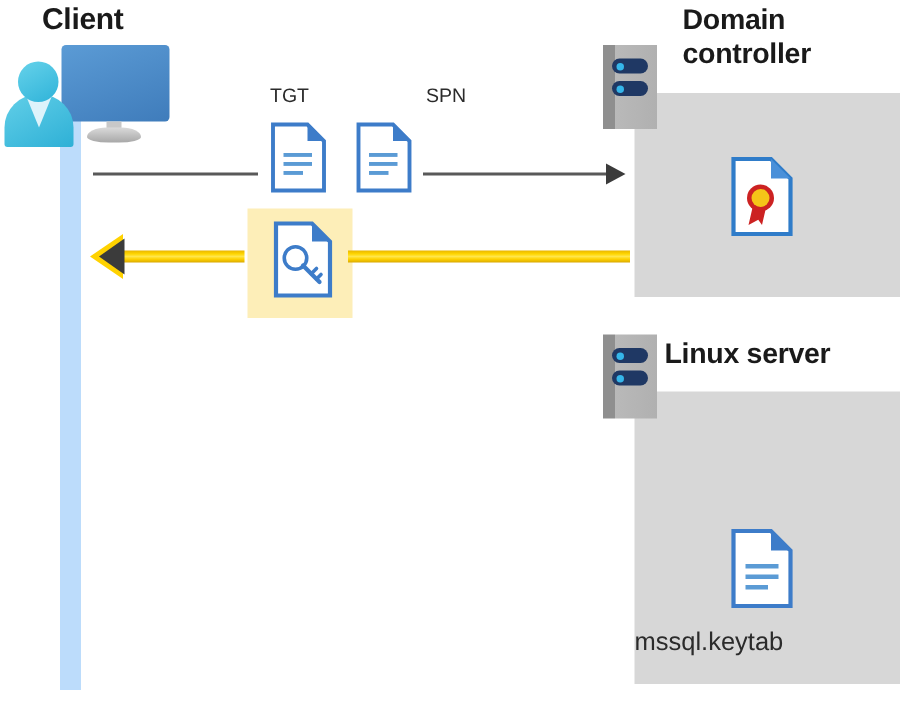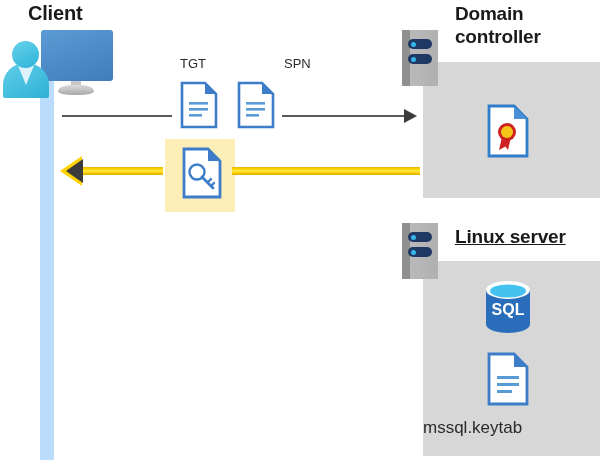--- a/index.html
+++ b/index.html
@@ -29,25 +29,24 @@
     left: 28px; top: 2px;
     font-size: 20px;
   }
   #dc-title {
     left: 455px; top: 2px;
     font-size: 19px;
     line-height: 23px;
     width: 140px;
   }
   #linux-title {
-    left: 455px; top: 225px;
+    left: 443px; top: 225px;
     font-size: 19px;
     line-height: 23px;
     width: 145px;
-    text-decoration: underline;
   }
 
   
   .gray-panel {
     background: #d7d7d7;
   }
   #dc-panel  { left: 423px; top: 62px;  width: 177px; height: 136px; }
   #linux-panel { left: 423px; top: 261px; width: 177px; height: 195px; }
 
   
@@ -291,28 +290,20 @@
   <div class="doc" id="cert-doc">
     <svg width="42" height="54" viewBox="0 0 42 54">
       <path d="M2 2 H27 L40 15 V52 H2 Z" fill="#ffffff" stroke="#2f7cc9" stroke-width="2.8"></path>
       <path d="M27 2 L40 15 H27 Z" fill="#4a90d9"></path>
       <path d="M15 33 L12 46 L18.5 42.5 L21 46 L24 33 Z" fill="#cc2222"></path>
       <circle cx="20" cy="28" r="9" fill="#cc2222"></circle>
       <circle cx="20" cy="28" r="6" fill="#f5c518"></circle>
     </svg>
   </div>
 
-  <div class="abs" id="sql-icon">
-    <svg width="52" height="56" viewBox="0 0 52 56">
-      <path d="M4 11 V45 C4 50.5 14 54 26 54 C38 54 48 50.5 48 45 V11 Z" fill="#2a6ebb"></path>
-      <ellipse cx="26" cy="11" rx="22" ry="9" fill="#ffffff"></ellipse>
-      <ellipse cx="26" cy="12" rx="18" ry="6.6" fill="#45c2ef"></ellipse>
-      <text x="26" y="36" font-family="'Liberation Sans', sans-serif" font-size="16" font-weight="bold" fill="#ffffff" text-anchor="middle">SQL</text>
-    </svg>
-  </div>
 
   <div class="doc" id="keytab-doc">
     <svg width="42" height="54" viewBox="0 0 42 54">
       <path d="M2 2 H27 L40 15 V52 H2 Z" fill="#ffffff" stroke="#3d7cc9" stroke-width="2.8"></path>
       <path d="M27 2 L40 15 H27 Z" fill="#3d7cc9"></path>
       <rect x="10" y="24" width="22" height="3" fill="#5b9bd5"></rect>
       <rect x="10" y="31" width="22" height="3" fill="#5b9bd5"></rect>
       <rect x="10" y="38" width="15" height="3" fill="#5b9bd5"></rect>
     </svg>
   </div>

